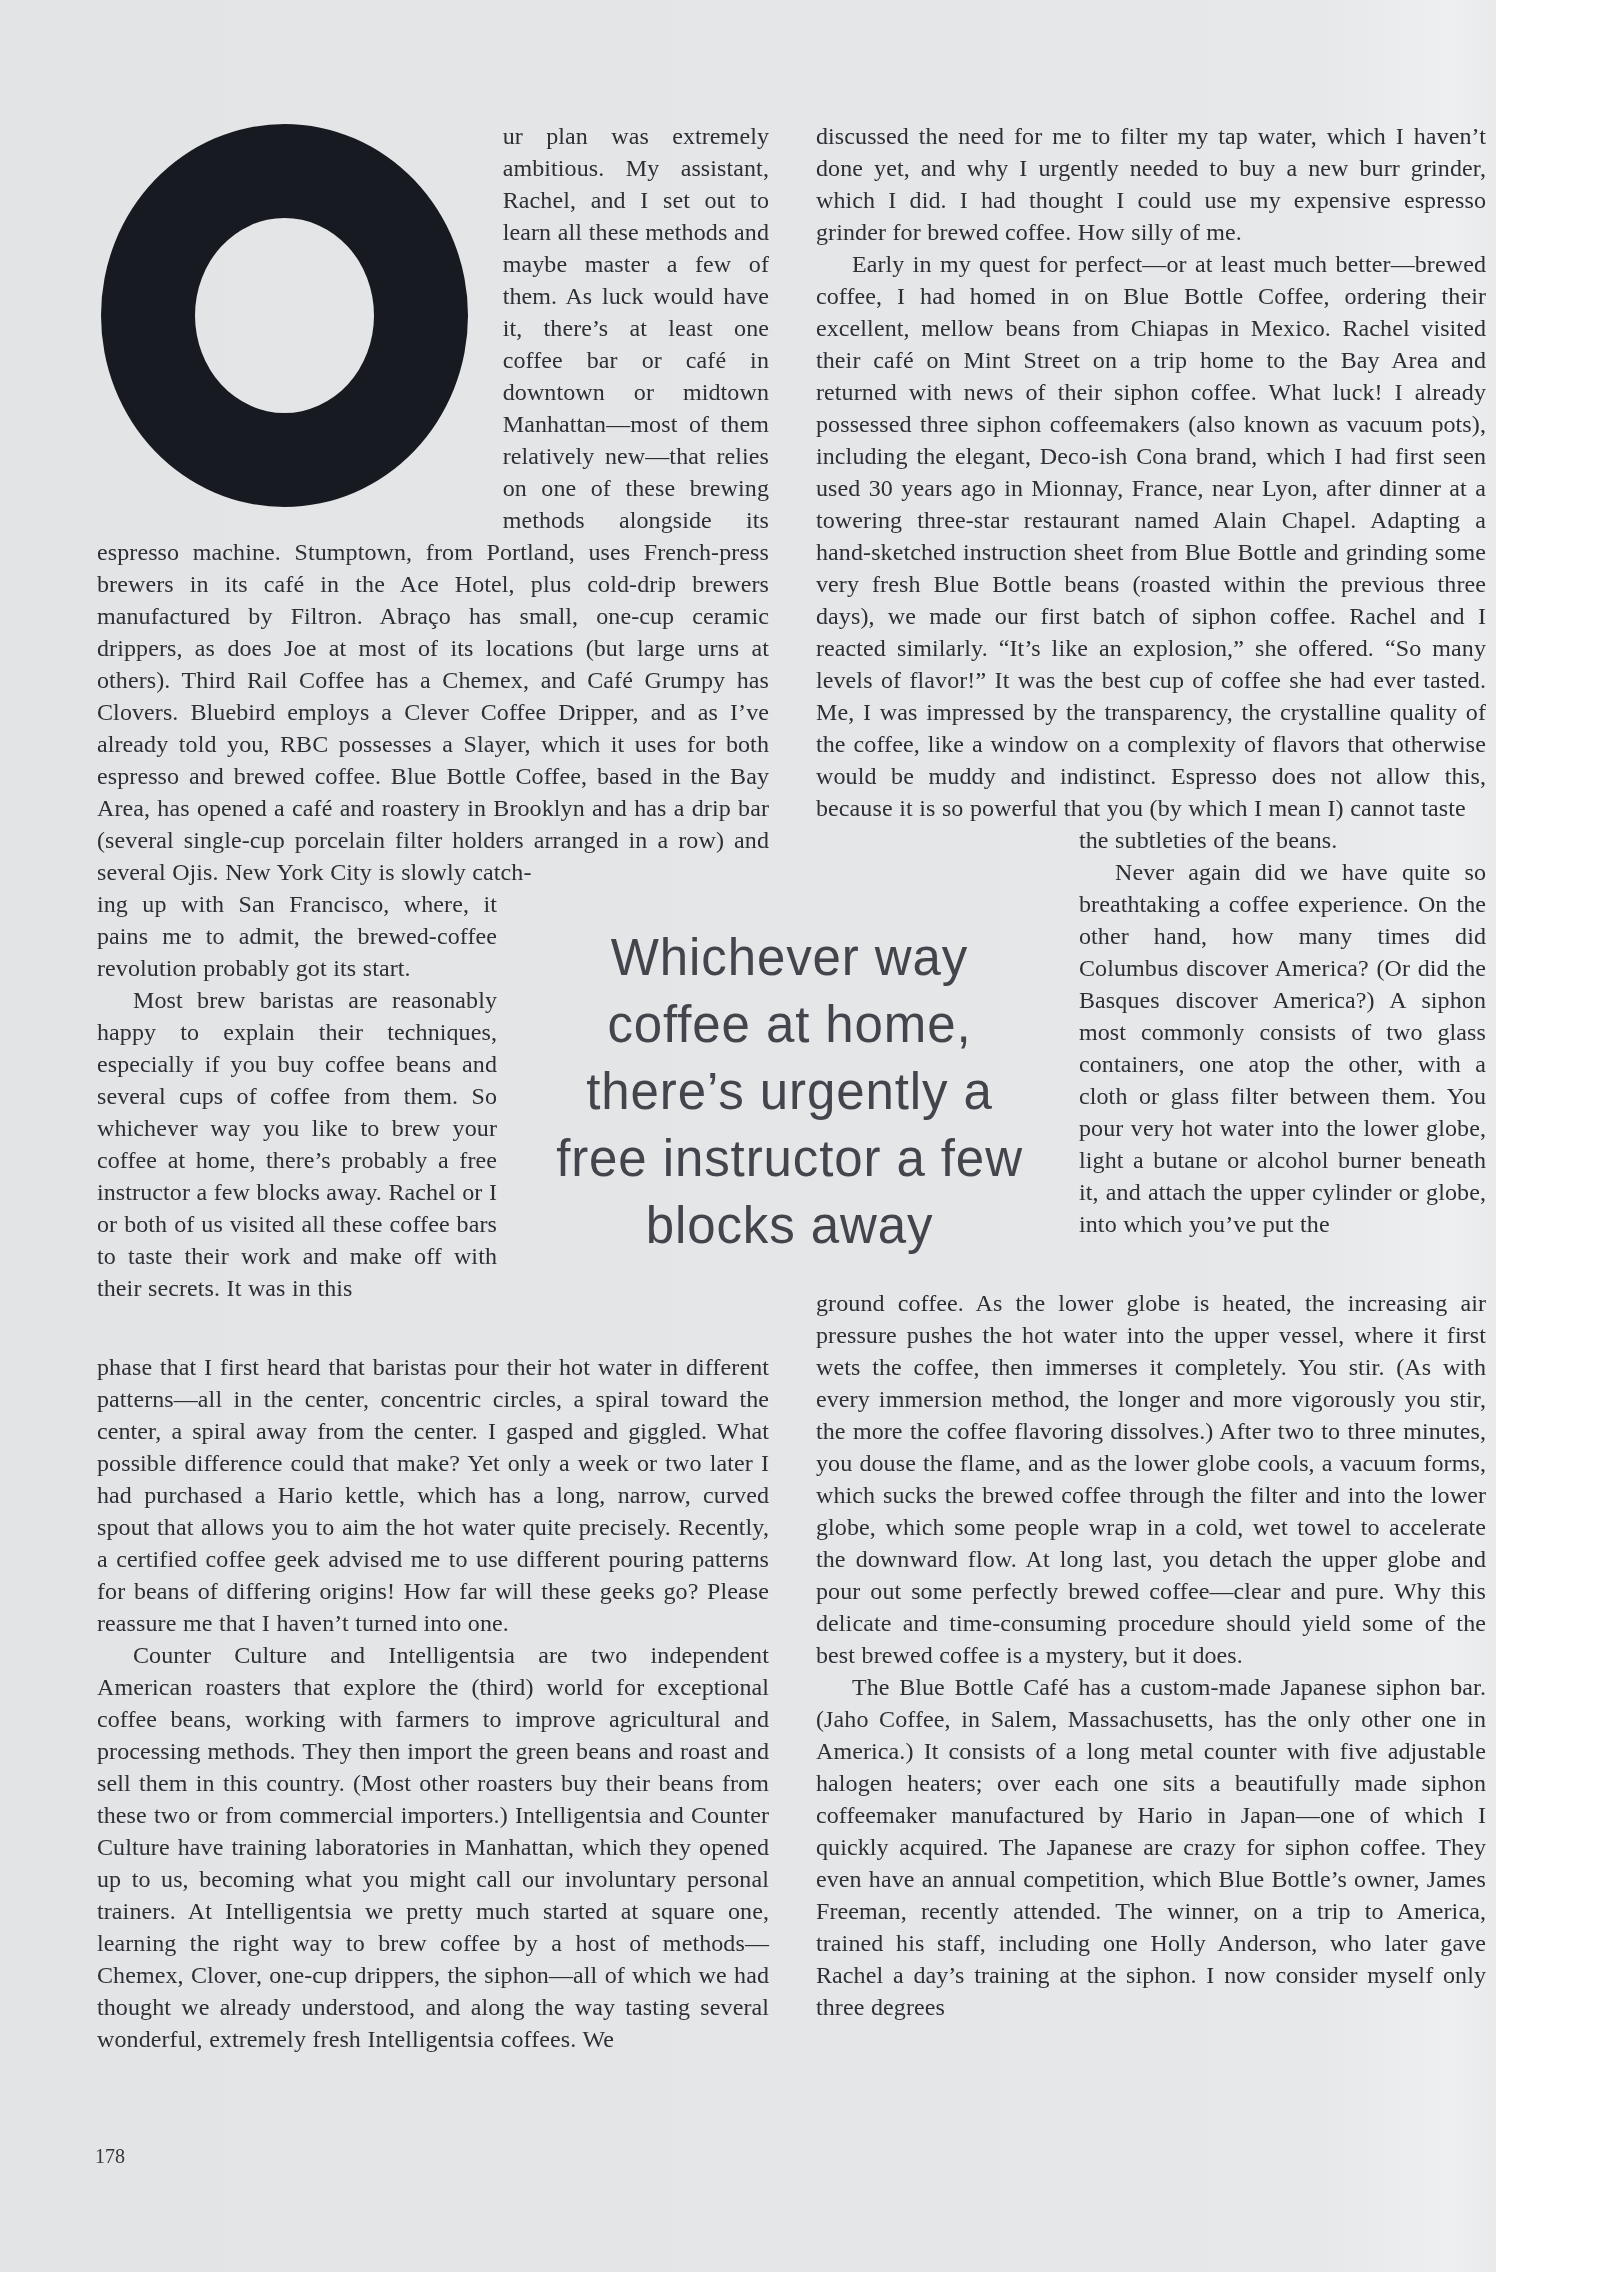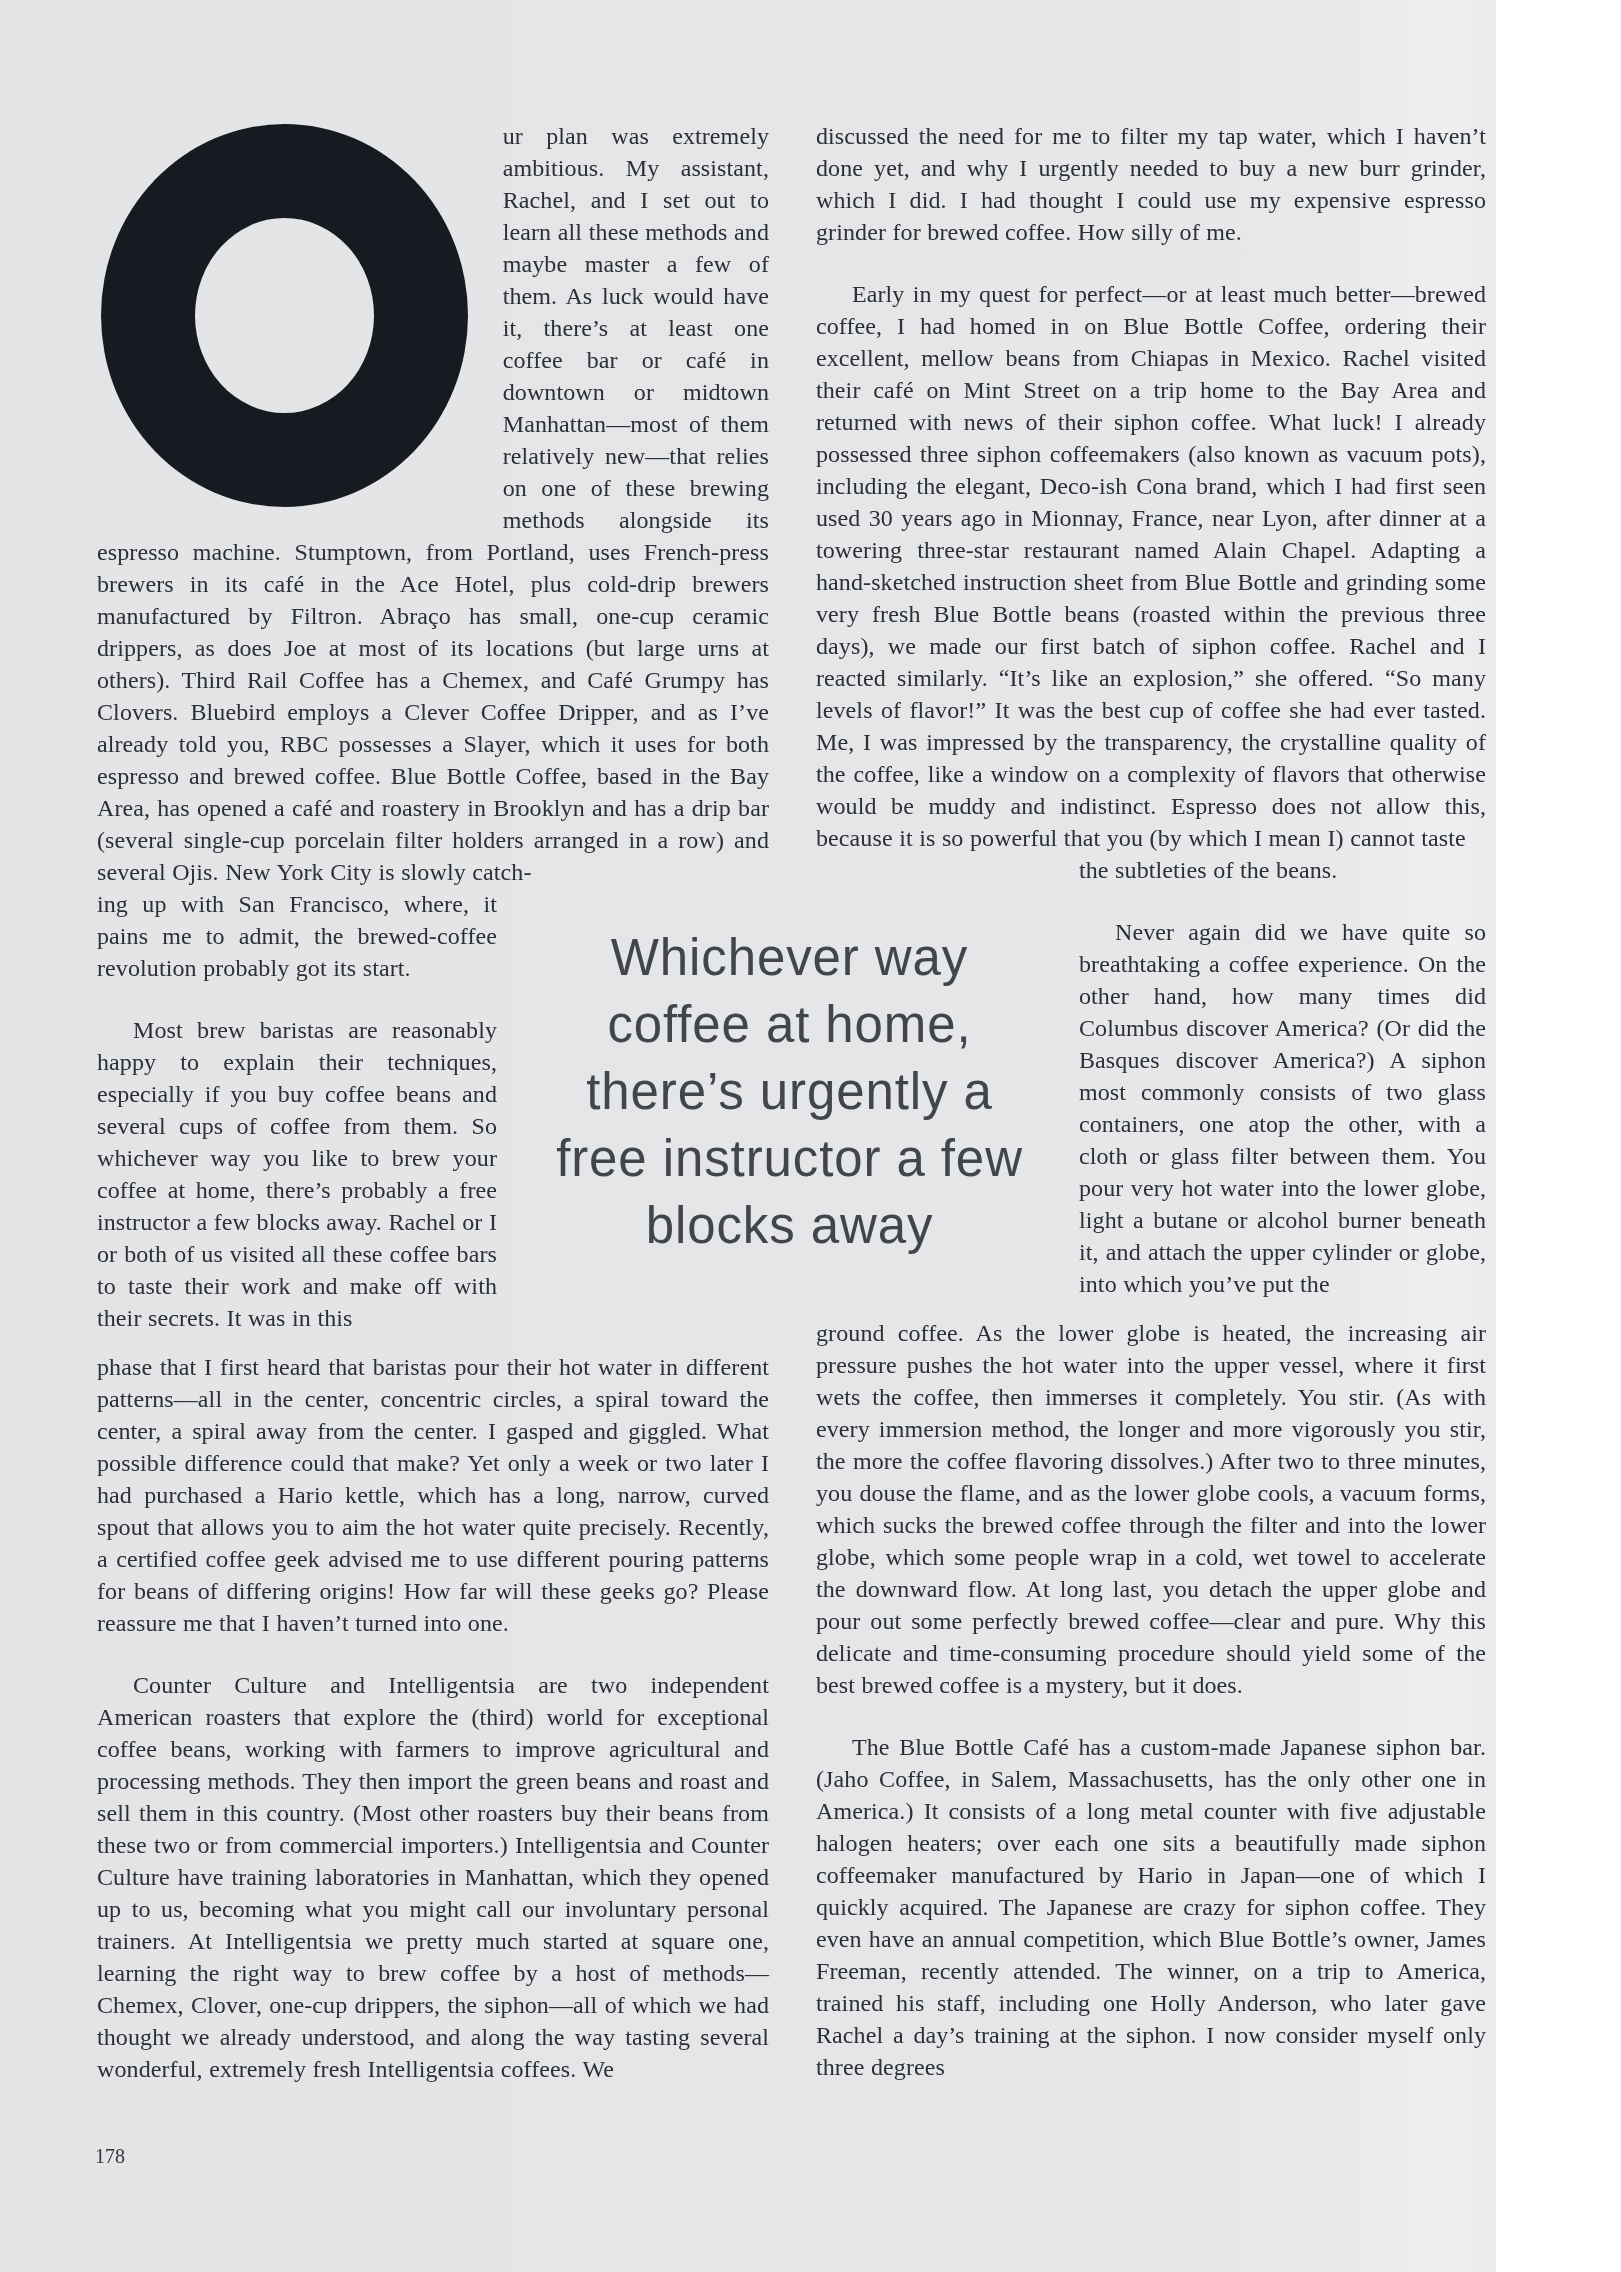--- a/index.html
+++ b/index.html
@@ -16,21 +16,21 @@
   .block { position:relative; }
   .seg {
     margin:0;
     text-align:justify;
     font-size:24px;
     line-height:32px;
     color:#2c2f34;
     letter-spacing:0.1px;
     word-spacing:0.4px;
   }
-  .seg.indent { text-indent:36px;margin-top:30px; }
+  .seg.indent { text-indent:36px; }
   .narrow-left  { width:400px;  min-height:463px; }
   .narrow-right { width:407px;  margin-left:auto; min-height:463px; }
   .dropcap-ring {
     float:left;
     width:367px; height:383px;
     box-sizing:border-box;
     border:94px solid #171a20;
     border-radius:50%;
     margin:3.7px 35px 5px 3.7px;
     background:transparent;

